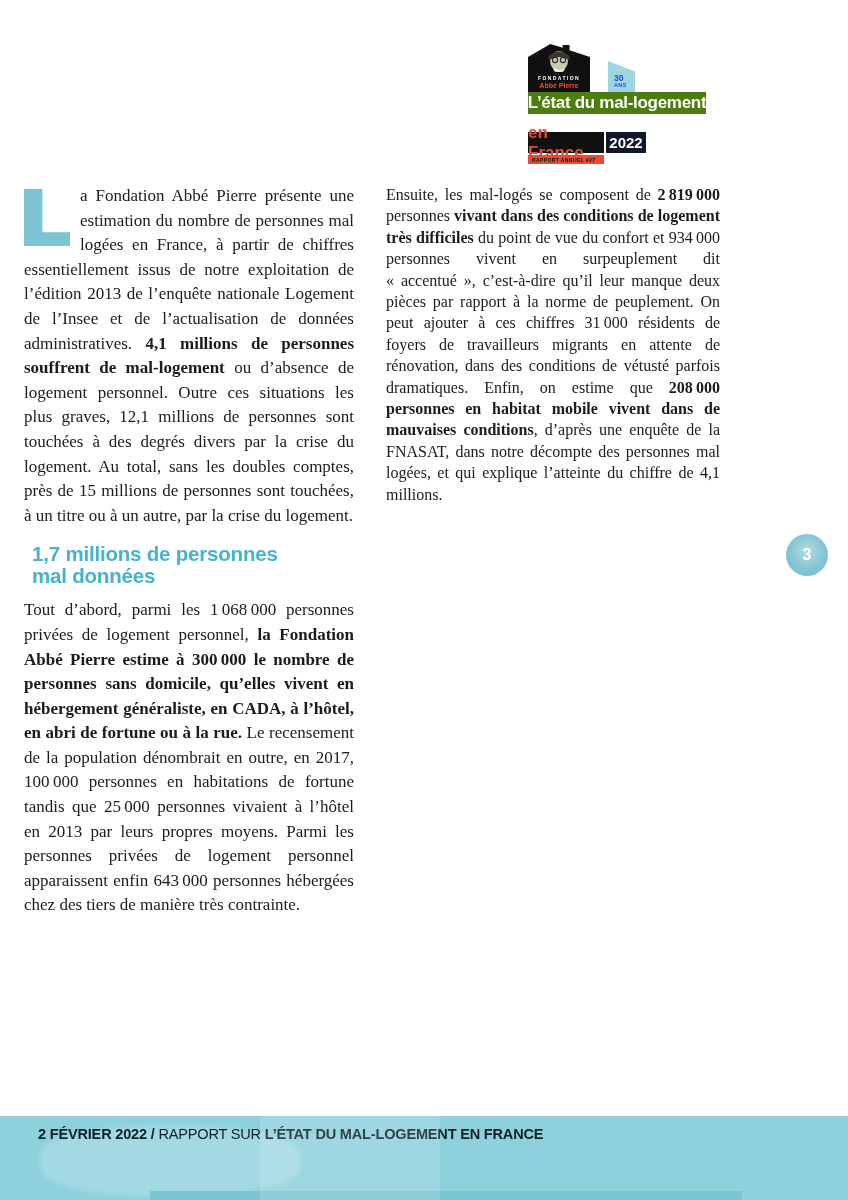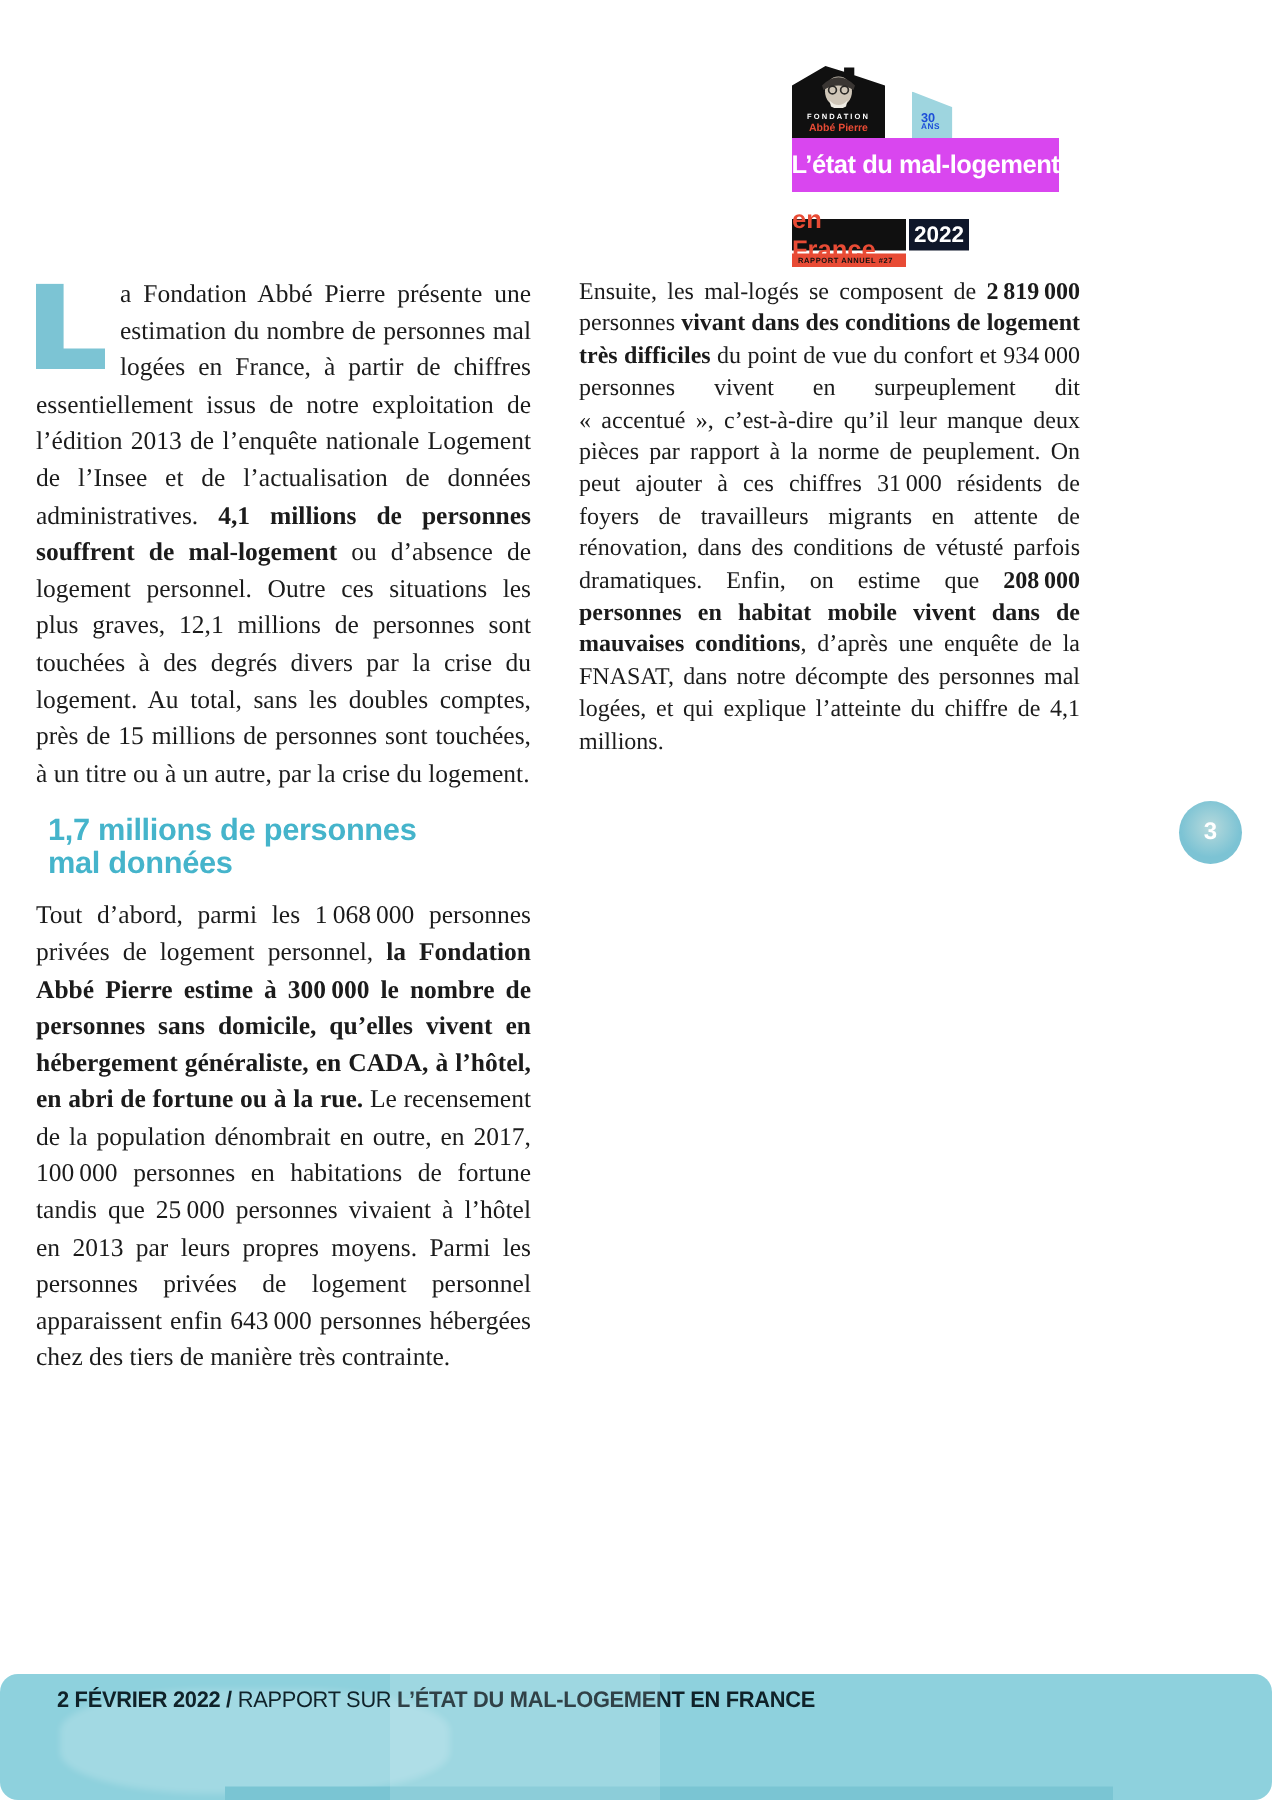--- a/index.html
+++ b/index.html
@@ -15,21 +15,21 @@
   .fond1{position:absolute;left:0;bottom:11px;width:100%;text-align:center;
     font-family:"Liberation Sans",sans-serif;font-weight:600;font-size:5px;letter-spacing:1.4px;color:#fff;}
   .fond2{position:absolute;left:0;bottom:3px;width:100%;text-align:center;
     font-family:"Liberation Sans",sans-serif;font-weight:bold;font-size:7px;color:#e84b35;}
   .house-teal{position:absolute;left:80px;top:17px;width:27px;height:31px;background:#9ed5df;
     clip-path:polygon(0 0,100% 34%,100% 100%,0 100%);display:flex;flex-direction:column;
     justify-content:flex-end;padding:0 0 4px 6px;box-sizing:border-box;color:#1d4ed8;
     font-family:"Liberation Sans",sans-serif;font-weight:bold;line-height:1;}
   .anniv-num{font-size:8.5px;}
   .anniv-lbl{font-size:5.5px;letter-spacing:.4px;}
-  .logo-banner{height:36px;background:#d946ef;color:#fff;display:flex;align-items:center;justify-content:center;
+  .logo-banner{height:22px;background:#4d7c0f;color:#fff;display:flex;align-items:center;justify-content:center;
     font-family:"Liberation Sans",sans-serif;font-weight:bold;font-size:17px;letter-spacing:-.3px;white-space:nowrap;}
   .logo-row2{display:flex;gap:2px;margin-top:18px;height:21px;
     font-family:"Liberation Sans",sans-serif;font-weight:bold;}
   .subtitle-box{background:#101010;color:#e84b35;width:76px;display:flex;align-items:center;justify-content:center;font-size:17px;}
   .year-box{background:#0f172a;color:#fff;width:40px;display:flex;align-items:center;justify-content:center;font-size:15px;}
   .logo-tagline{margin-top:2px;width:76px;height:9px;background:#e84b35;color:#101010;
     font-family:"Liberation Sans",sans-serif;font-weight:bold;font-size:5px;letter-spacing:.4px;
     display:flex;align-items:center;padding-left:4px;box-sizing:border-box;white-space:nowrap;}
 
   
@@ -45,21 +45,21 @@
 
   
   .page-badge{position:absolute;left:786px;top:534px;width:42px;height:42px;border-radius:50%;
     background:#7cc3d4;display:flex;align-items:center;justify-content:center;}
   .page-badge::before{content:"";position:absolute;inset:0;border-radius:50%;
     background:radial-gradient(circle at 50% 42%,rgba(255,245,230,.45),rgba(255,255,255,0) 62%);}
   .page-badge span{position:relative;font-family:"Liberation Sans",sans-serif;font-weight:bold;
     font-size:16px;color:#ffffff;}
 
   
-  .footer{position:absolute;left:0;top:1116px;width:848px;height:84px;background:#8ed1dd;overflow:hidden;border-radius:12px;}
+  .footer{position:absolute;left:0;top:1116px;width:848px;height:84px;background:#8ed1dd;overflow:hidden;}
   .footer::before{content:"";position:absolute;left:40px;top:10px;width:260px;height:70px;border-radius:40%;
     background:rgba(255,255,255,.18);filter:blur(2px);}
   .footer::after{content:"";position:absolute;left:260px;top:0;width:180px;height:84px;
     background:rgba(255,255,255,.14);}
   .footer-text{position:absolute;left:38px;top:9px;margin:0;font-family:"Liberation Sans",sans-serif;
     font-size:15px;color:#0f2229;letter-spacing:-.2px;white-space:nowrap;transform:scaleX(.97);
     transform-origin:left center;}
   .footer-text span{font-weight:400;}
   .footer-text span.b{font-weight:bold;}
   .footer-strip{position:absolute;left:150px;bottom:0;width:592px;height:9px;background:#7ac5d3;}

